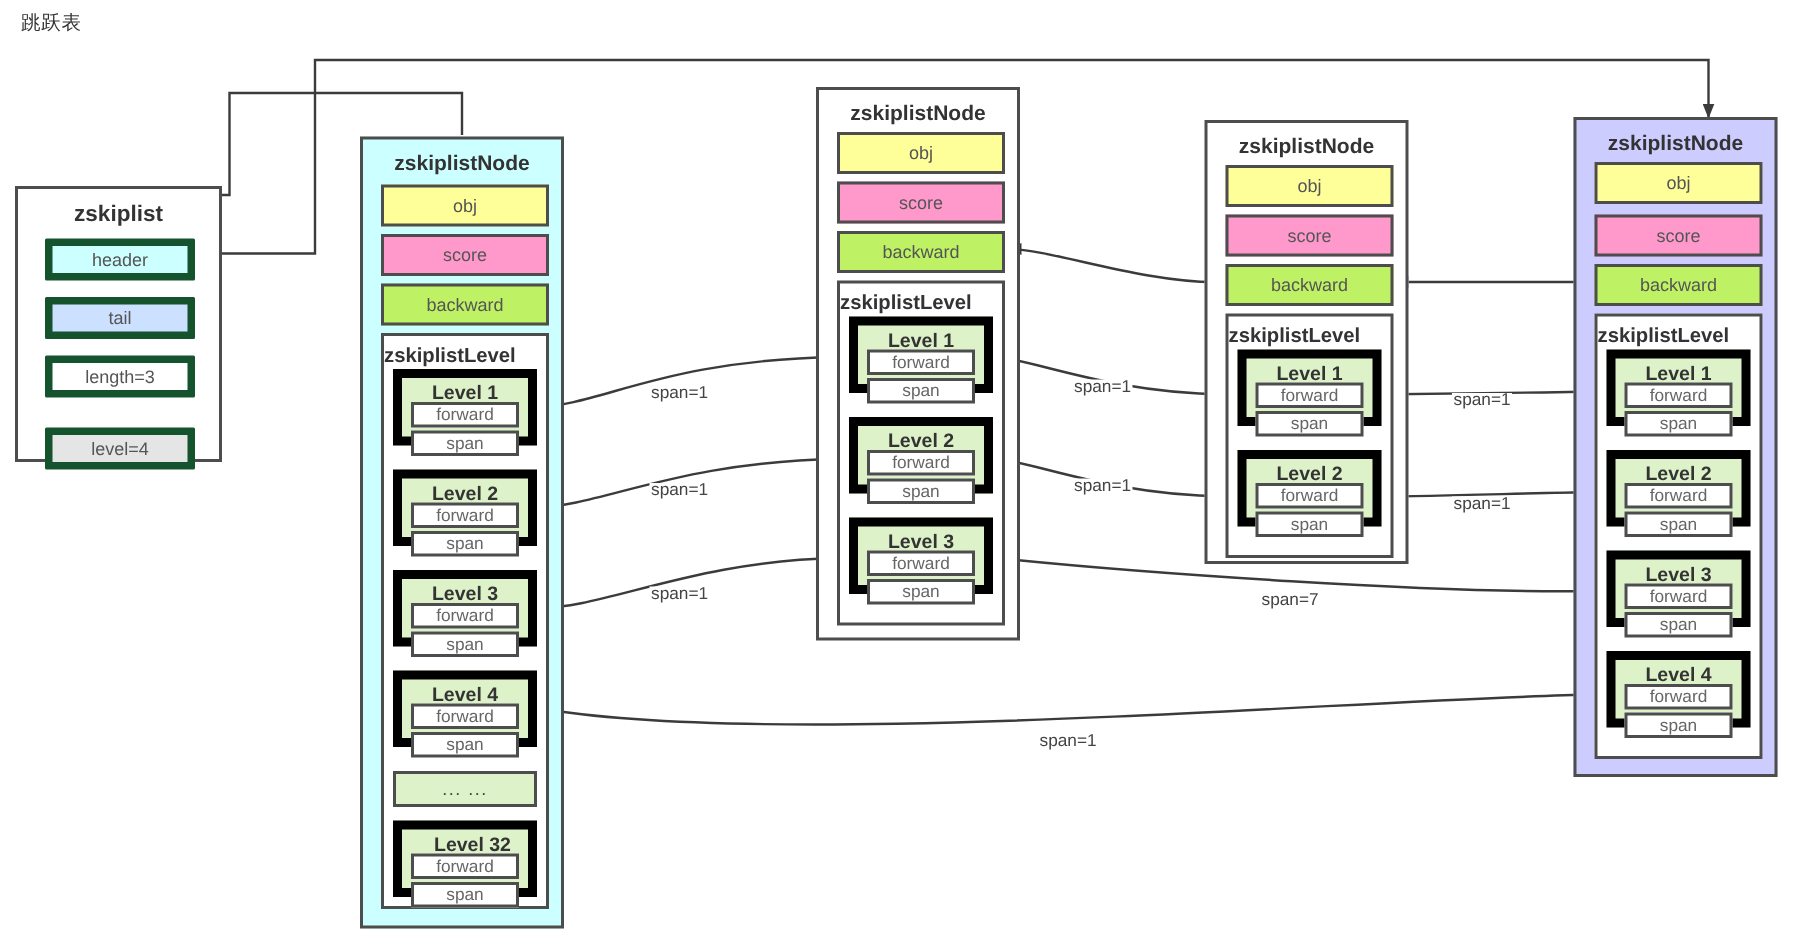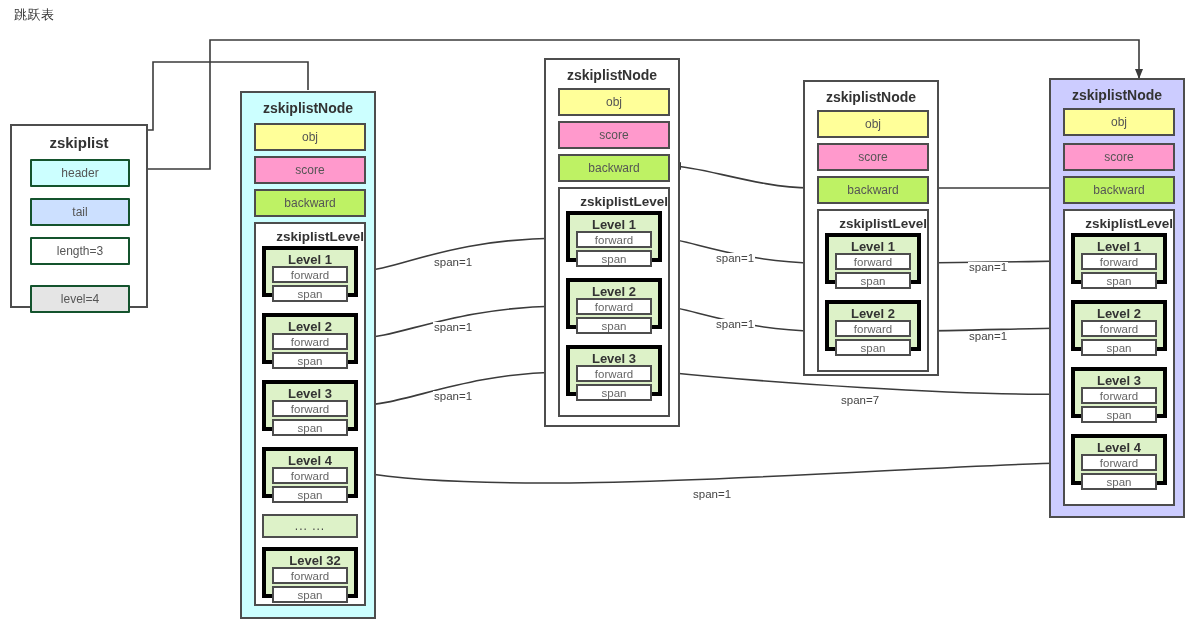--- a/index.html
+++ b/index.html
@@ -28,21 +28,21 @@
   }
   .outer-title{
     text-align:center;
     font-weight:bold;
     font-size:15px;
     color:#333333;
     line-height:1;
   }
   .cell{
     position:absolute;
-    border:2px solid #14532d;
+    border:5px solid #14532d;
     box-sizing:border-box;
     display:flex;align-items:center;justify-content:center;
     font-size:12px;
     color:#555;
   }
 
   
   #zskiplist{left:10px;top:84px;width:138px;height:184px;background:#ffffff;}
   #zskiplist .outer-title{margin-top:9px;}
   .sl-cell{left:18px;width:100px;height:28px;border-radius:1px;}
@@ -51,24 +51,24 @@
   .node{position:absolute;border:2px solid #4d4d4d;box-sizing:border-box;}
   .node > .outer-title{margin-top:8px;font-size:14px;}
   .field{position:absolute;height:28px;border:2px solid #4d4d4d;box-sizing:border-box;
          display:flex;align-items:center;justify-content:center;font-size:12px;color:#555;}
   .f-obj{background:#ffff99;}
   .f-score{background:#ff99cc;}
   .f-backward{background:#bef264;}
 
   .levelbox{position:absolute;border:2px solid #4d4d4d;background:#ffffff;box-sizing:border-box;}
   .levelbox > .lb-title{
-    text-align:right;font-weight:bold;font-size:13.5px;color:#333;
+    text-align:left;font-weight:bold;font-size:13.5px;color:#333;
     margin-top:6px;line-height:1;
   }
-  .lvl{position:absolute;border:4px solid #000000;background:#ddf2c8;box-sizing:border-box;}
+  .lvl{position:absolute;border:6px solid #000000;background:#ddf2c8;box-sizing:border-box;}
   .lvl-name{text-align:center;font-weight:bold;font-size:13px;color:#333;line-height:1;margin-top:3px;}
   .slot{position:absolute;left:6px;right:6px;height:17px;border:2px solid #4d4d4d;background:#ffffff;
         box-sizing:border-box;display:flex;align-items:center;justify-content:center;
         font-size:11.5px;color:#666;}
   .ellipsis{position:absolute;border:2px solid #4d4d4d;background:#ddf2c8;box-sizing:border-box;
             display:flex;align-items:center;justify-content:center;font-size:12px;color:#444;
             letter-spacing:1px;}
 
   .wirelabel{
     position:absolute;font-size:11.5px;color:#444;background:#ffffff;

